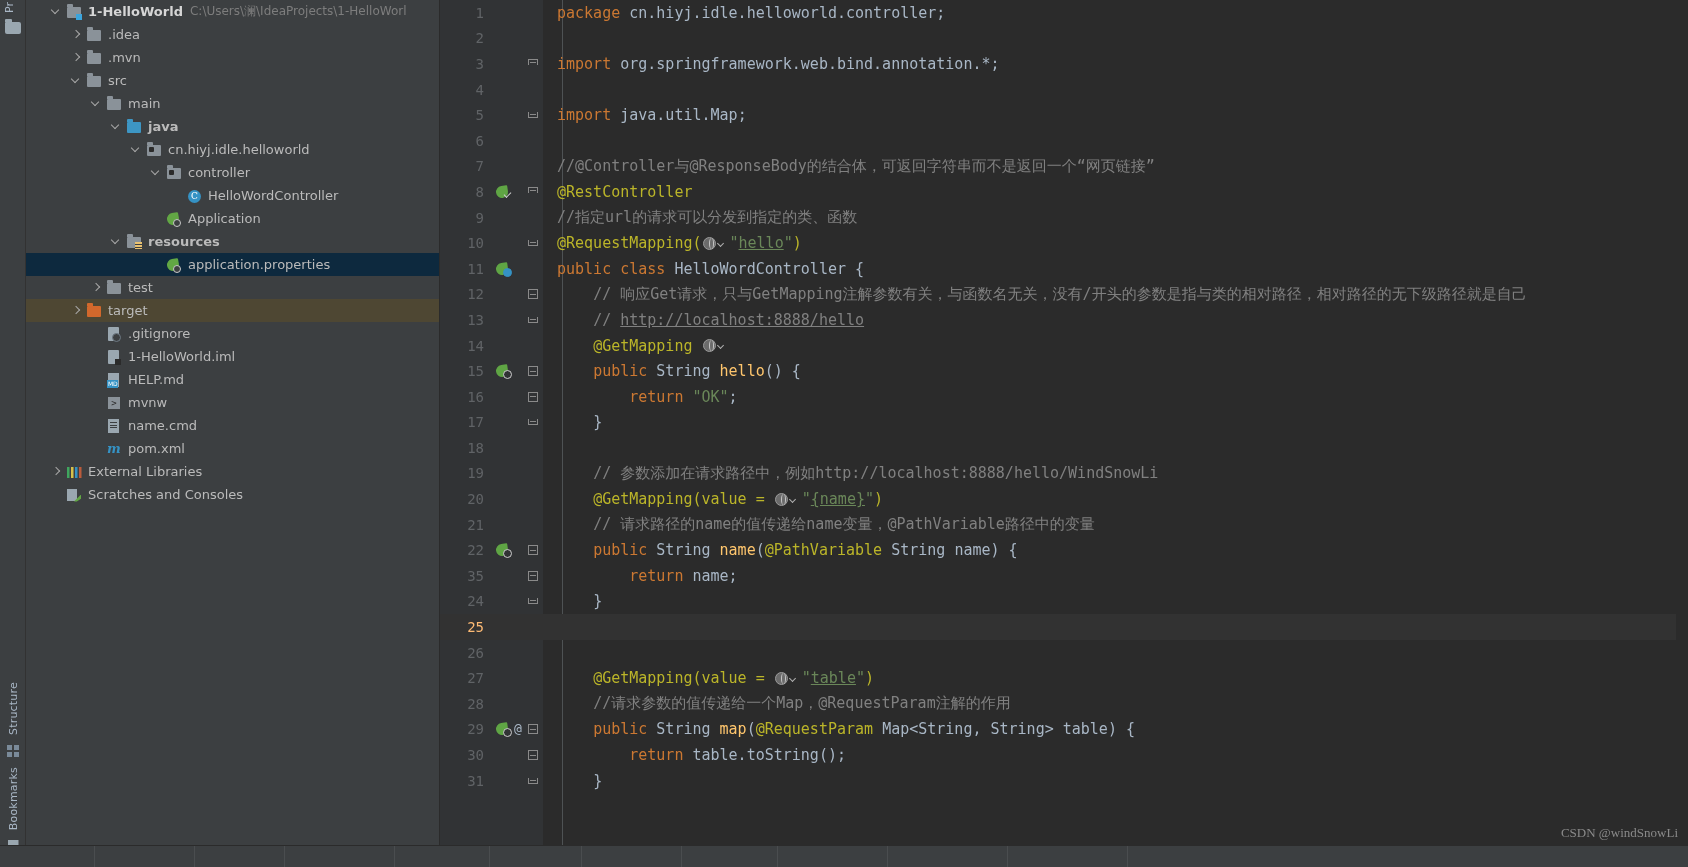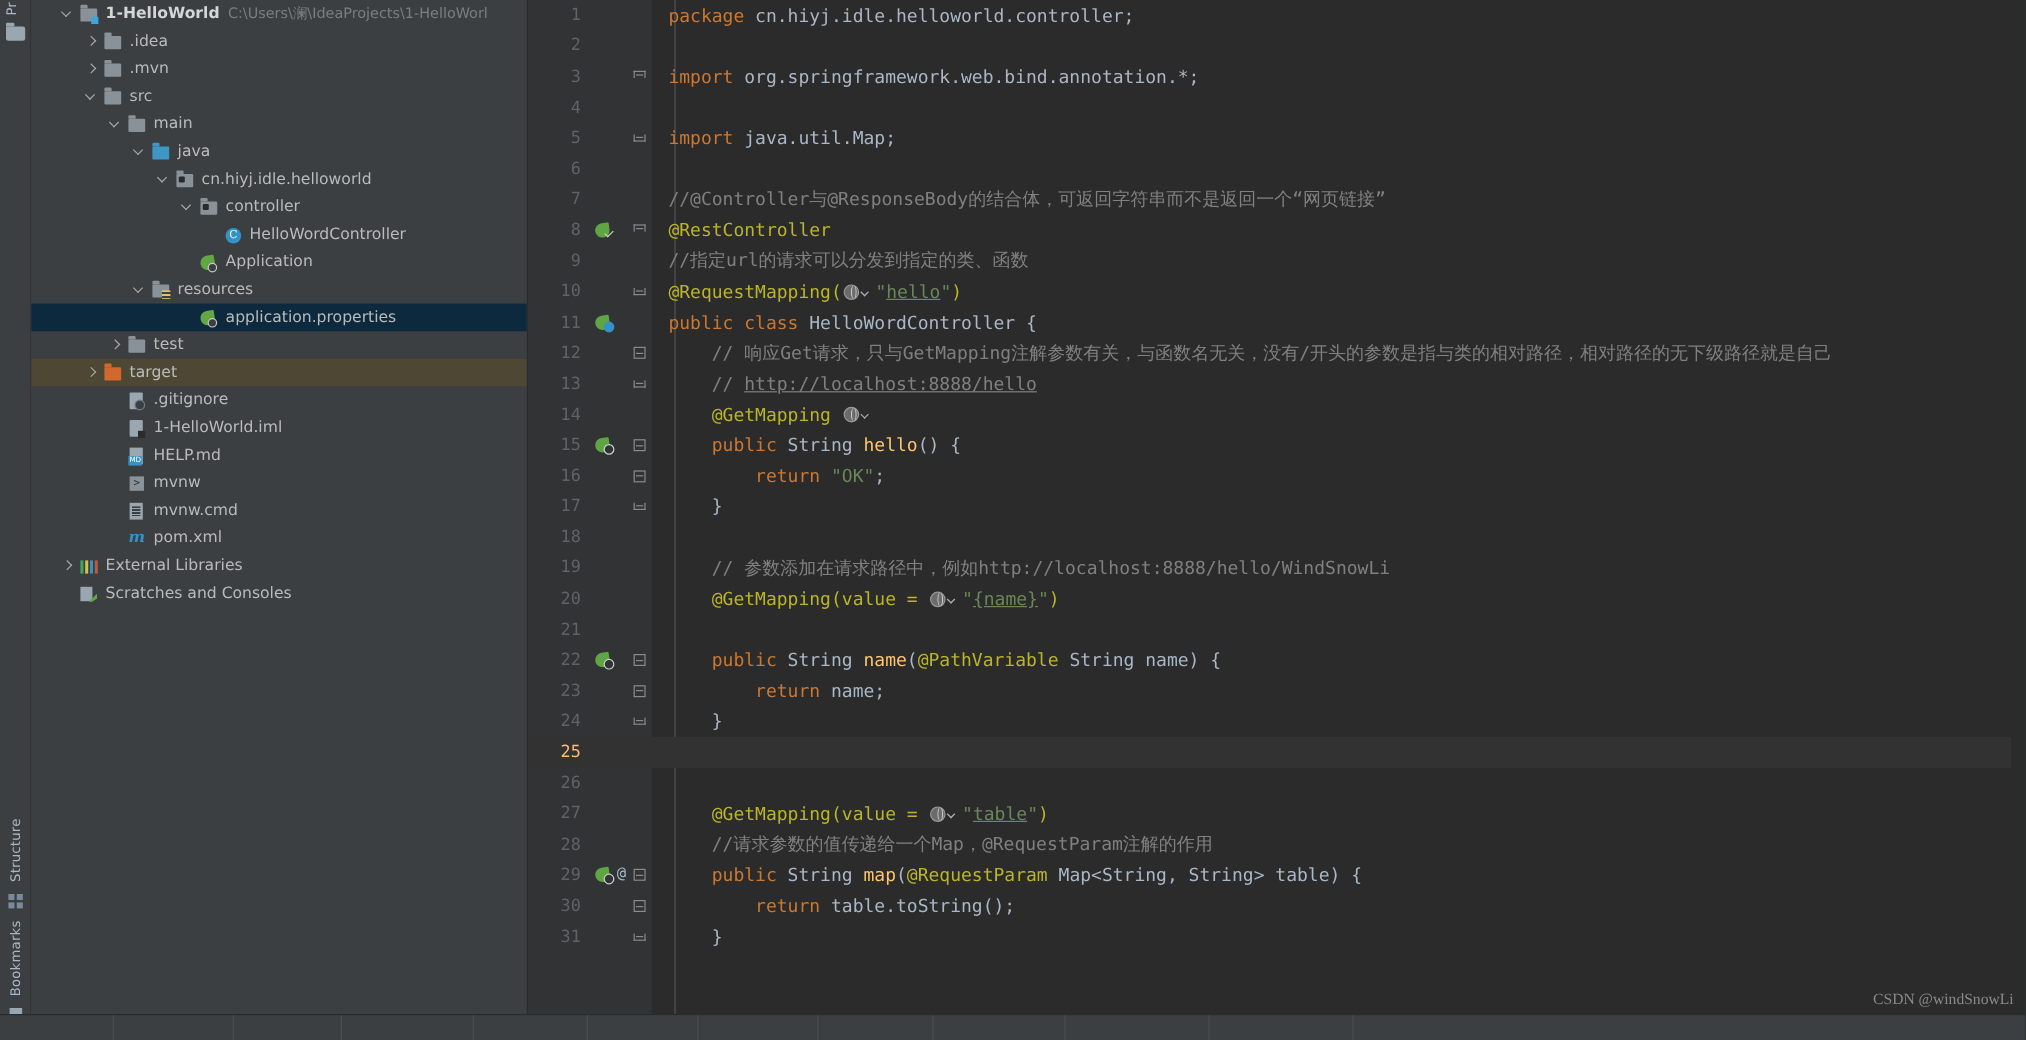--- a/index.html
+++ b/index.html
@@ -308,21 +308,21 @@
   .tpath {
     color: #7d7d7d;
     margin-left: 7px;
     font-size: 12px;
   }
 
   
   .ind0 { padding-left: 24px; }
   .ind1 { padding-left: 44px; }
   .ind2 { padding-left: 64px; }
-  .ind3 { padding-left: 84px; }
+  .ind3 { padding-left: 84px; font-weight: bold; }
   .ind4 { padding-left: 104px; }
   .ind5 { padding-left: 124px; }
   .ind6 { padding-left: 144px; }
 
   
   .panel-hscroll {
     position: absolute;
     left: 8px; right: 2px;
     bottom: 2px;
     height: 9px;
@@ -724,21 +724,21 @@
           <span class="ticon">
             <span class="ico-sh">&gt;</span>
           </span>
           <span class="tlabel">mvnw</span>
         </div>
         <div class="tree-row ind2">
           <span class="arrow none"></span>
           <span class="ticon">
             <span class="ico-cmd"></span>
           </span>
-          <span class="tlabel">mvnw.cmd</span>
+          <span class="tlabel">name.cmd</span>
         </div>
         <div class="tree-row ind2">
           <span class="arrow none"></span>
           <span class="ticon">
             <span class="ico-maven">m</span>
           </span>
           <span class="tlabel">pom.xml</span>
         </div>
         <div class="tree-row ind0">
           <span class="arrow ">
@@ -782,23 +782,23 @@
         <div class="line"><span class="ln">11</span><span class="marker"><span class="m-spring"><span class="leaf"></span><span class="sub blue"></span></span></span><span class="fold"></span><span class="code-text"><span class="kw">public</span><span> </span><span class="kw">class</span><span> </span><span class="cls">HelloWordController</span><span> </span><span class="punct">{</span></span></div>
         <div class="line"><span class="ln">12</span><span class="marker"></span><span class="fold"><span class="fm box"></span></span><span class="code-text"><span>    </span><span class="cmt">// 响应Get请求，只与GetMapping注解参数有关，与函数名无关，没有/开头的参数是指与类的相对路径，相对路径的无下级路径就是自己</span></span></div>
         <div class="line"><span class="ln">13</span><span class="marker"></span><span class="fold"><span class="fm bot-cap"></span></span><span class="code-text"><span>    </span><span class="cmt">// </span><span class="cmtlink">http://localhost:8888/hello</span></span></div>
         <div class="line"><span class="ln">14</span><span class="marker"></span><span class="fold"></span><span class="code-text"><span>    </span><span class="ann">@GetMapping</span><span> </span><span class="gutter-icon-inline"><span class="globe"></span><span class="chev"></span></span></span></div>
         <div class="line"><span class="ln">15</span><span class="marker"><span class="m-spring"><span class="leaf"></span><span class="sub"></span></span></span><span class="fold"><span class="fm box"></span></span><span class="code-text"><span>    </span><span class="kw">public</span><span> </span><span class="cls">String</span><span> </span><span class="fn">hello</span><span class="punct">() {</span></span></div>
         <div class="line"><span class="ln">16</span><span class="marker"></span><span class="fold"><span class="fm box"></span></span><span class="code-text"><span>        </span><span class="kw">return</span><span> </span><span class="str">"OK"</span><span class="punct">;</span></span></div>
         <div class="line"><span class="ln">17</span><span class="marker"></span><span class="fold"><span class="fm bot-cap"></span></span><span class="code-text"><span>    </span><span class="punct">}</span></span></div>
         <div class="line"><span class="ln">18</span><span class="marker"></span><span class="fold"></span><span class="code-text"></span></div>
         <div class="line"><span class="ln">19</span><span class="marker"></span><span class="fold"></span><span class="code-text"><span>    </span><span class="cmt">// 参数添加在请求路径中，例如http://localhost:8888/hello/WindSnowLi</span></span></div>
         <div class="line"><span class="ln">20</span><span class="marker"></span><span class="fold"></span><span class="code-text"><span>    </span><span class="ann">@GetMapping(value = </span><span class="gutter-icon-inline"><span class="globe"></span><span class="chev"></span></span><span class="str">"</span><span class="link">{name}</span><span class="str">"</span><span class="ann">)</span></span></div>
-        <div class="line"><span class="ln">21</span><span class="marker"></span><span class="fold"></span></div>
+        <div class="line"><span class="ln">21</span><span class="marker"></span><span class="fold"></span><span class="code-text"><span>    </span><span class="cmt">// 请求路径的name的值传递给name变量，@PathVariable路径中的变量</span></span></div>
         <div class="line"><span class="ln">22</span><span class="marker"><span class="m-spring"><span class="leaf"></span><span class="sub"></span></span></span><span class="fold"><span class="fm box"></span></span><span class="code-text"><span>    </span><span class="kw">public</span><span> </span><span class="cls">String</span><span> </span><span class="fn">name</span><span class="punct">(</span><span class="ann">@PathVariable</span><span> </span><span class="cls">String</span><span> </span><span class="punct">name) {</span></span></div>
-        <div class="line"><span class="ln">23</span><span class="marker"></span><span class="fold"><span class="fm box"></span></span><span class="code-text"><span>        </span><span class="kw">return</span><span> </span><span class="punct">name;</span></span></div>
+        <div class="line"><span class="ln">35</span><span class="marker"></span><span class="fold"><span class="fm box"></span></span><span class="code-text"><span>        </span><span class="kw">return</span><span> </span><span class="punct">name;</span></span></div>
         <div class="line"><span class="ln">24</span><span class="marker"></span><span class="fold"><span class="fm bot-cap"></span></span><span class="code-text"><span>    </span><span class="punct">}</span></span></div>
         <div class="line caret"><span class="ln">25</span><span class="marker"></span><span class="fold"></span><span class="code-text"></span></div>
         <div class="line"><span class="ln">26</span><span class="marker"></span><span class="fold"></span></div>
         <div class="line"><span class="ln">27</span><span class="marker"></span><span class="fold"></span><span class="code-text"><span>    </span><span class="ann">@GetMapping(value = </span><span class="gutter-icon-inline"><span class="globe"></span><span class="chev"></span></span><span class="str">"</span><span class="link">table</span><span class="str">"</span><span class="ann">)</span></span></div>
         <div class="line"><span class="ln">28</span><span class="marker"></span><span class="fold"></span><span class="code-text"><span>    </span><span class="cmt">//请求参数的值传递给一个Map，@RequestParam注解的作用</span></span></div>
         <div class="line"><span class="ln">29</span><span class="marker"><span class="m-spring"><span class="leaf"></span><span class="sub"></span></span><span class="m-at">@</span></span><span class="fold"><span class="fm box"></span></span><span class="code-text"><span>    </span><span class="kw">public</span><span> </span><span class="cls">String</span><span> </span><span class="fn">map</span><span class="punct">(</span><span class="ann">@RequestParam</span><span> </span><span class="cls">Map</span><span class="punct">&lt;</span><span class="cls">String</span><span class="punct">, </span><span class="cls">String</span><span class="punct">&gt; table) {</span></span></div>
         <div class="line"><span class="ln">30</span><span class="marker"></span><span class="fold"><span class="fm box"></span></span><span class="code-text"><span>        </span><span class="kw">return</span><span> </span><span class="punct">table.toString();</span></span></div>
         <div class="line"><span class="ln">31</span><span class="marker"></span><span class="fold"><span class="fm bot-cap"></span></span><span class="code-text"><span>    </span><span class="punct">}</span></span></div>
       </div>
     <div class="editor-rightbar"></div>

